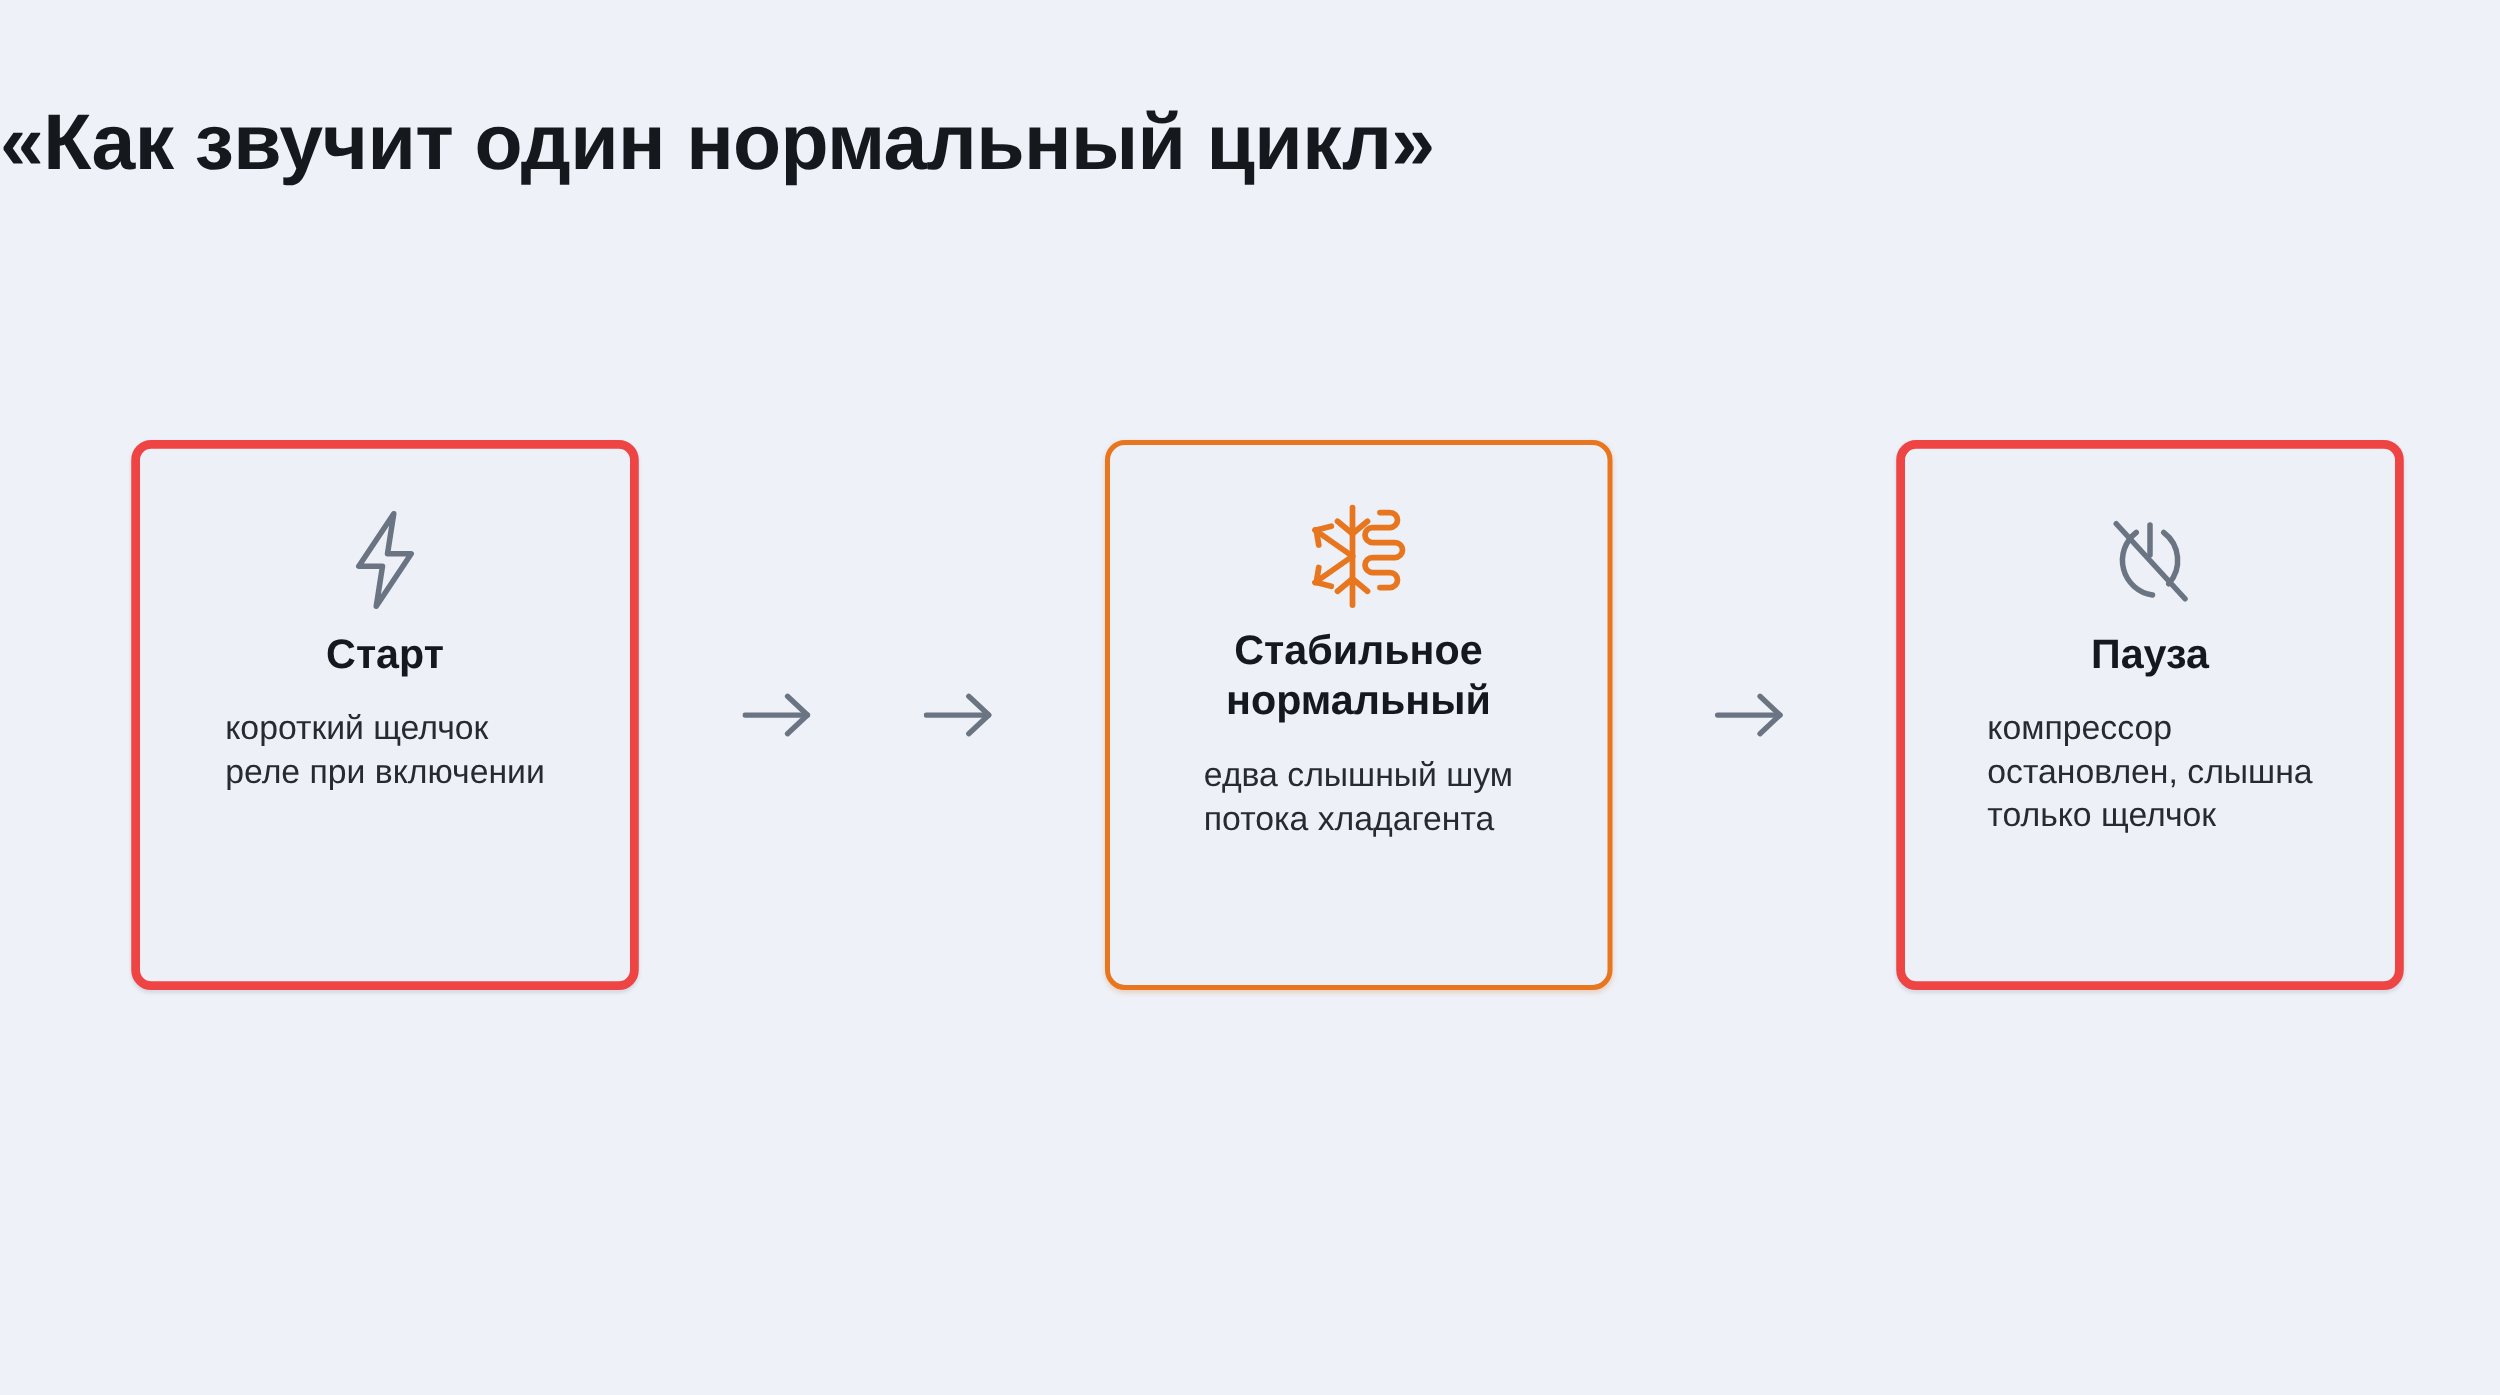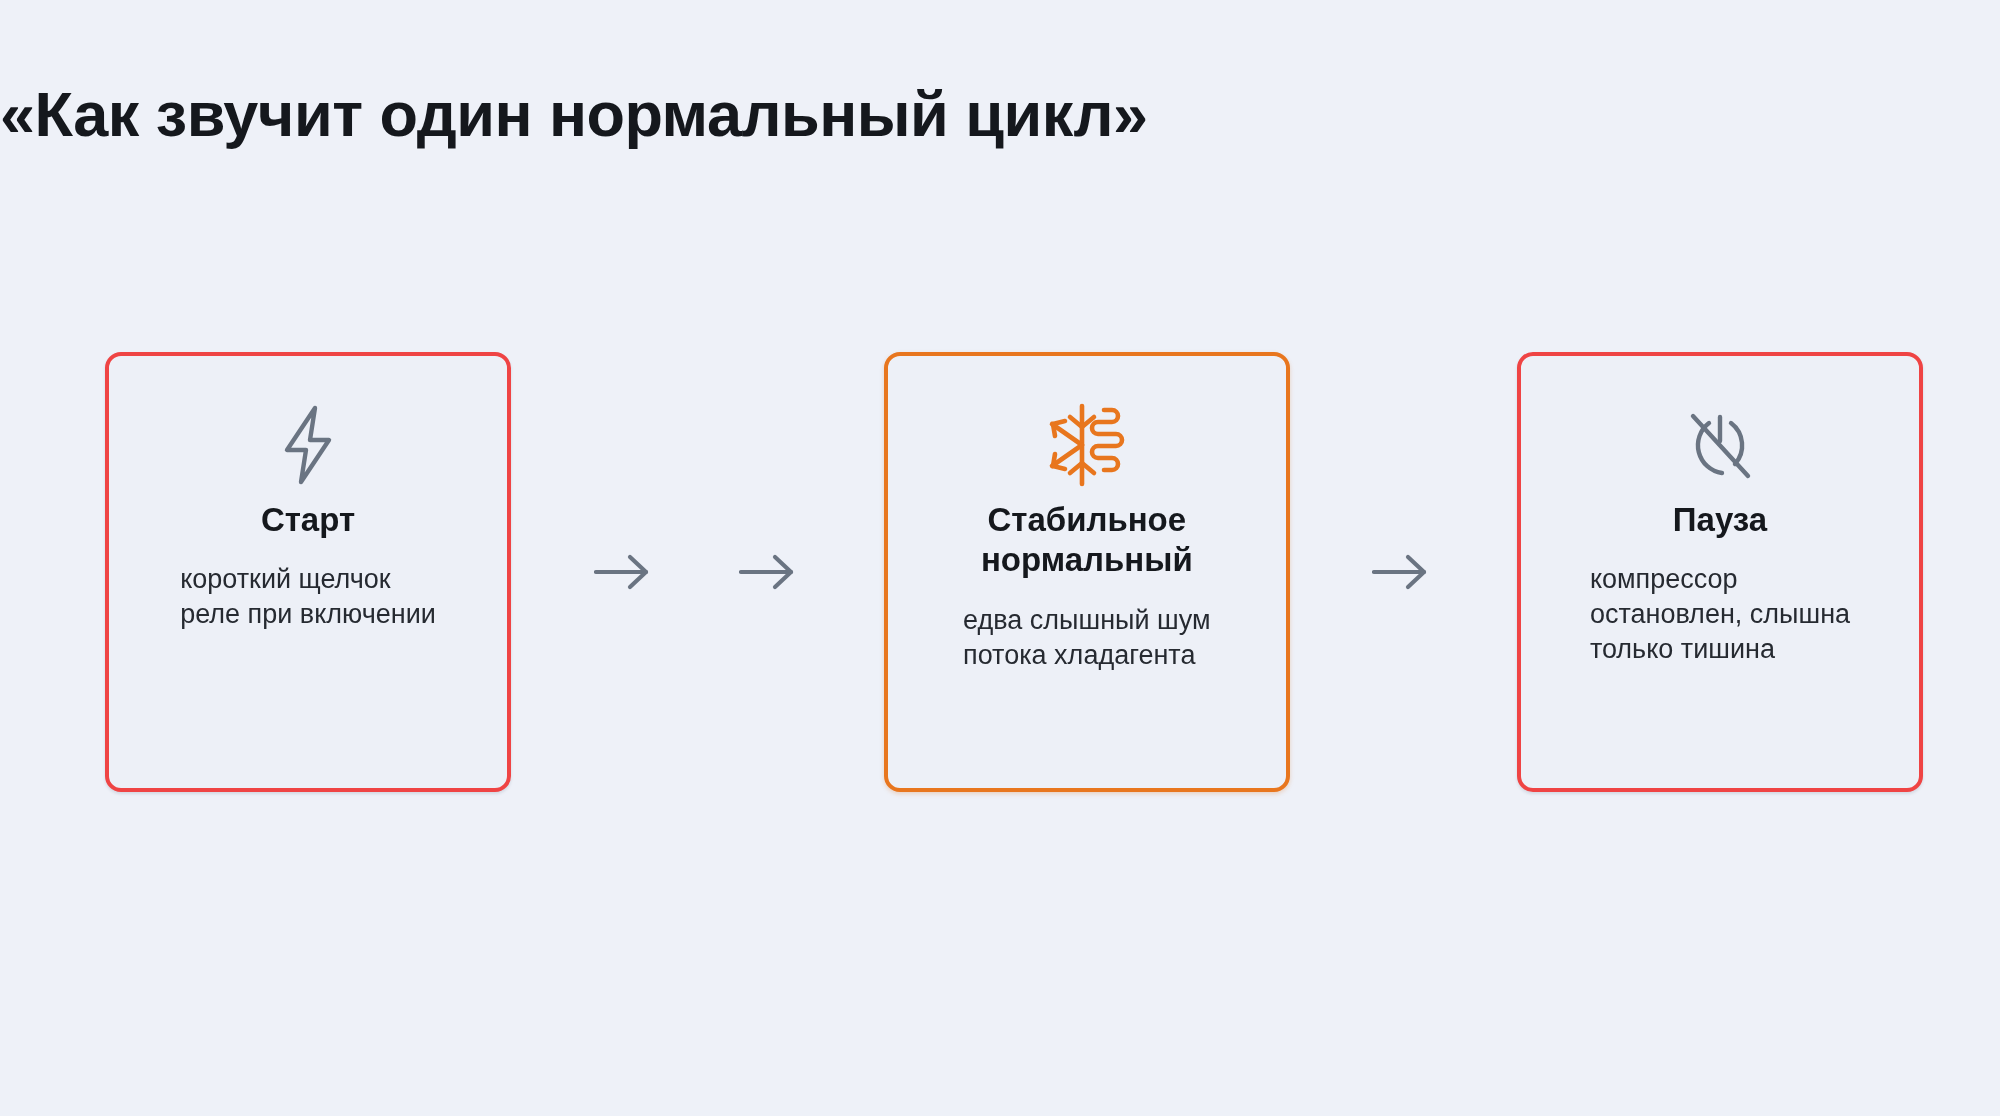--- a/index.html
+++ b/index.html
@@ -47,21 +47,21 @@
     display: flex;
     align-items: stretch;
     justify-content: space-between;
   }
 
   .card {
     position: relative;
     box-sizing: border-box;
     width: 406px;
     flex: 0 0 406px;
-    border: 4px solid #ef4444;
+    border: 7px solid #ef4444;
     border-radius: 16px;
     background: #edf0f7;
     display: flex;
     flex-direction: column;
     align-items: center;
     padding-top: 46px;
     box-shadow: 0 2px 3px rgba(80, 95, 120, 0.16);
   }
 
   .card.highlight {
@@ -208,18 +208,18 @@
 
           <path d="M15 13 L70 73"></path>
         </svg>
       </div>
       <div class="card-title">
         <span>Пауза</span>
       </div>
       <div class="card-desc">
         <span class="ln">компрессор</span>
         <span class="ln">остановлен, слышна</span>
-        <span class="ln">только тишина</span>
+        <span class="ln">только щелчок</span>
       </div>
     </div>
 
   </div>
 </div>
 
 </body></html>

